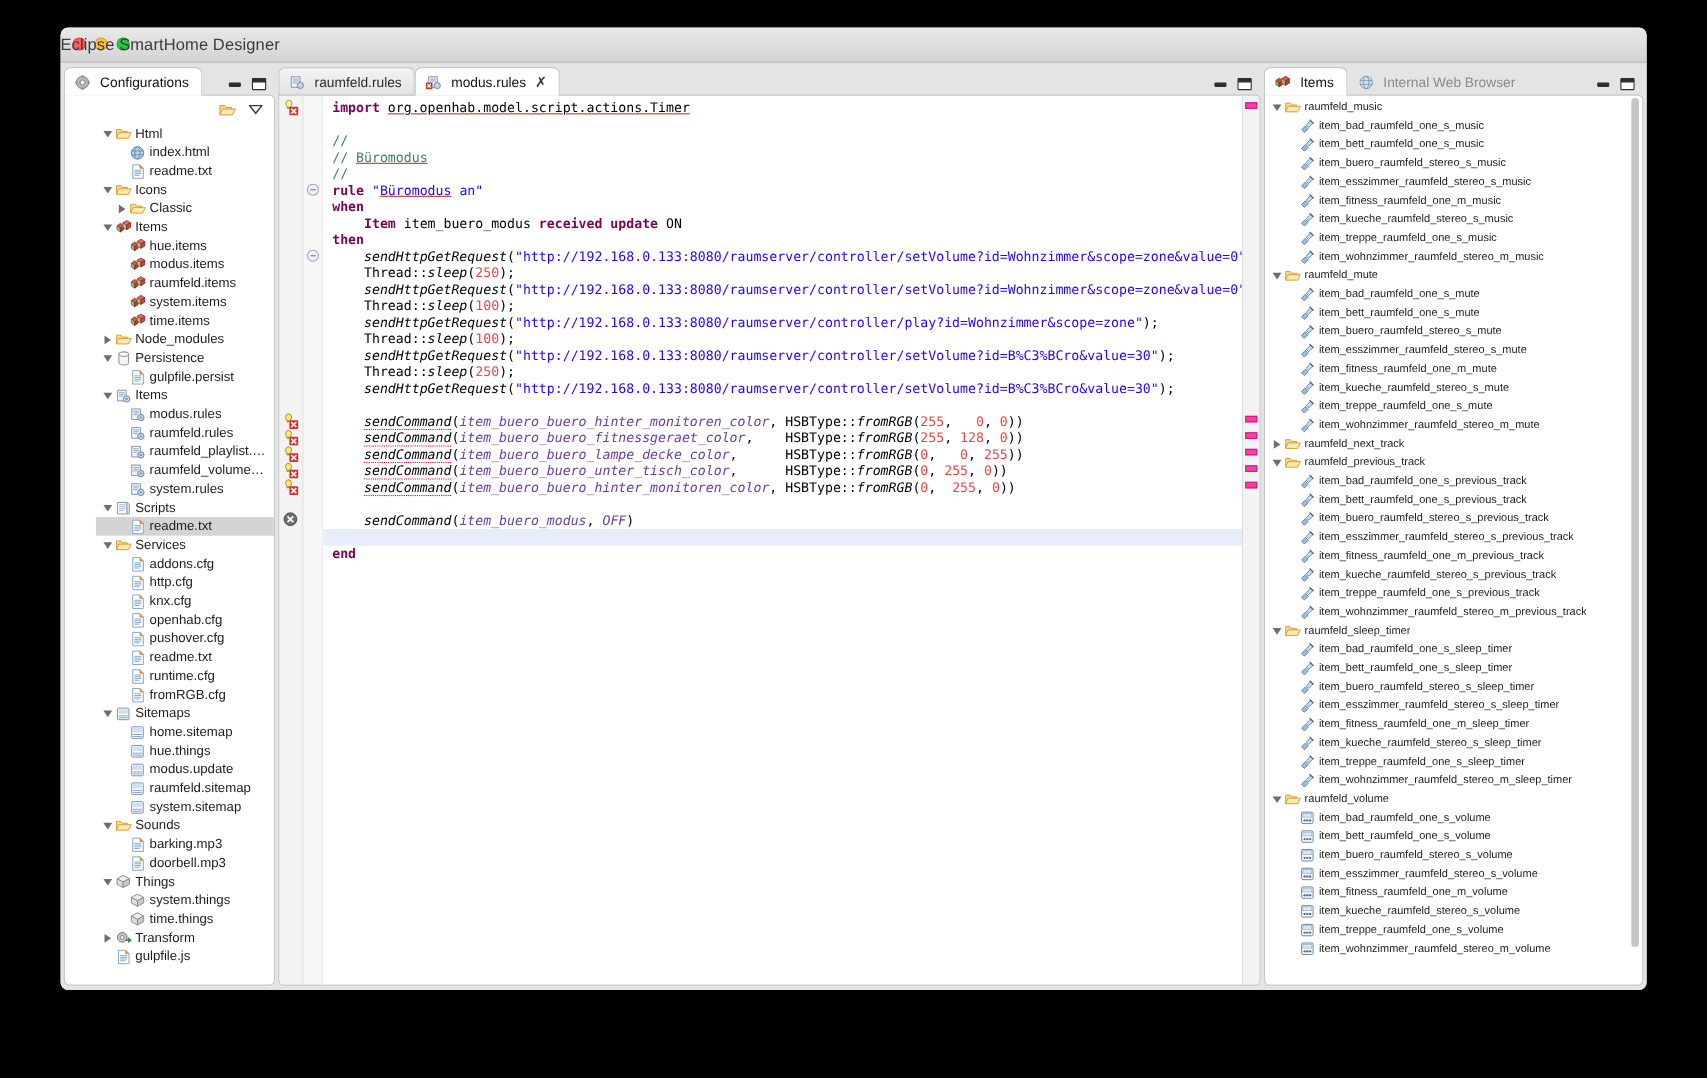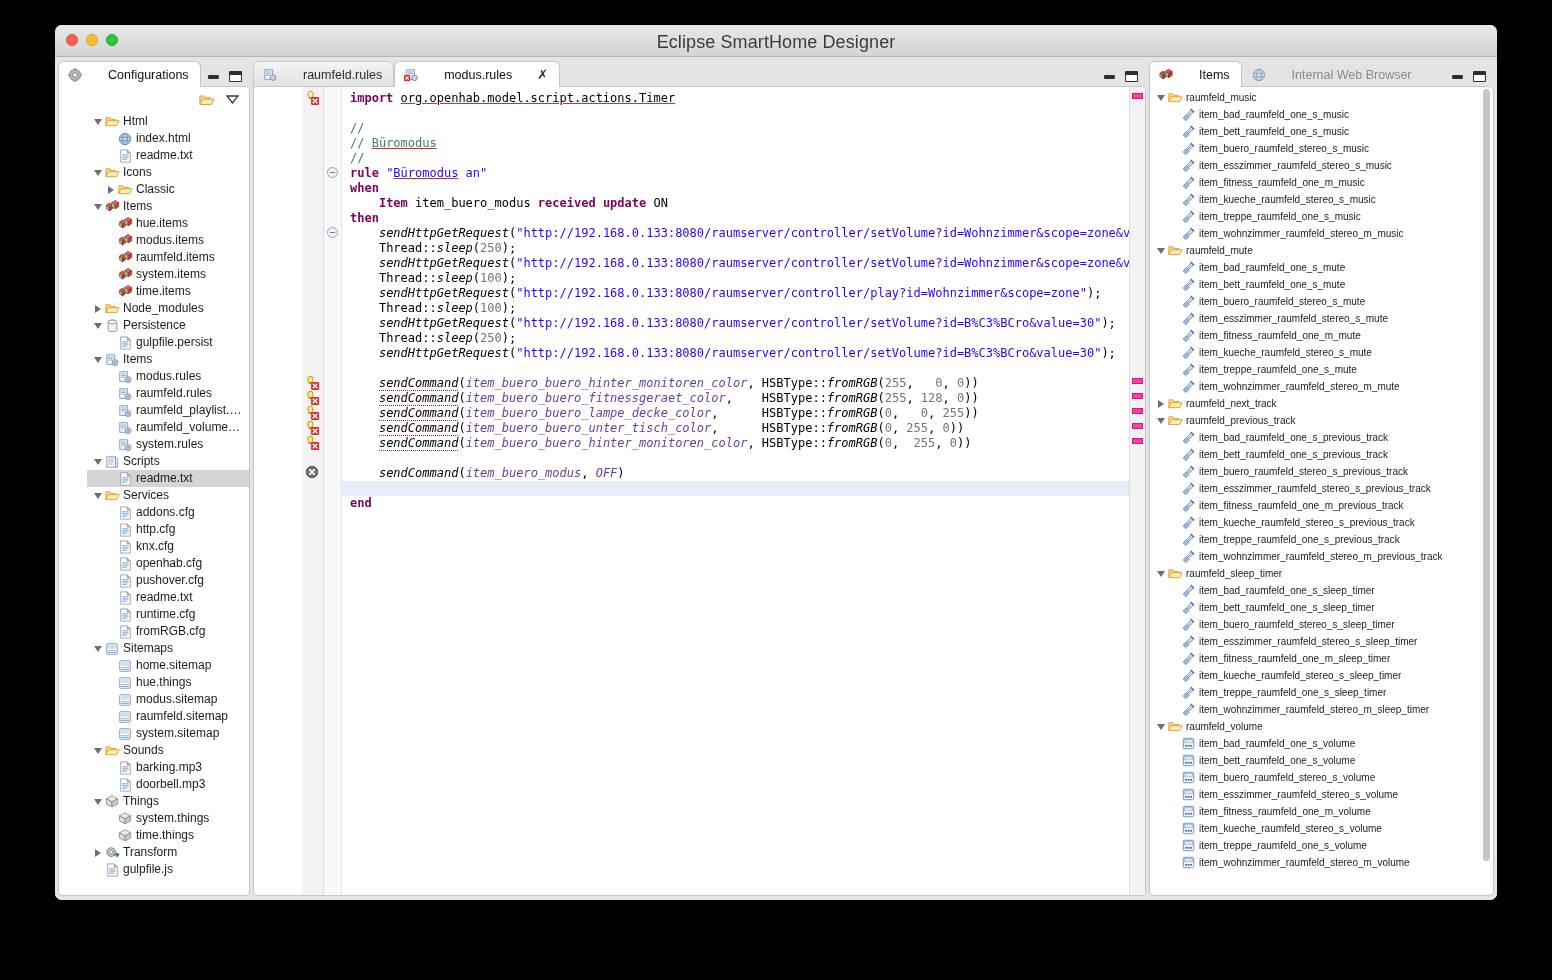--- a/index.html
+++ b/index.html
@@ -34,22 +34,21 @@
   }
   .traffic {
     position: absolute; top: 9px;
     width: 12px; height: 12px; border-radius: 50%;
   }
   .traffic.close { left: 11px; background: #ff5f57; border: 1px solid #e0443e; }
   .traffic.min   { left: 31px; background: #ffbd2e; border: 1px solid #dea123; }
   .traffic.max   { left: 51px; background: #28c940; border: 1px solid #1aab29; }
   #window-title {
     position: absolute; left: 0; right: 0; top: 7px;
-    text-align: center;
-    font-size: 18px; color: #3b3b3b;
+    font-size: 15px; color: #3b3b3b;
     letter-spacing: 0.1px;
   }
 
   
   #workbench {
     flex: 1 1 auto;
     display: flex;
     background: #e4e4e4;
     padding: 2px 3px 4px 3px;
     gap: 3px;
@@ -64,21 +63,21 @@
     background: transparent;
   }
   .part-tabbar {
     height: 28px;
     display: flex;
     align-items: flex-end;
     position: relative;
     flex: 0 0 auto;
   }
   .ptab {
-    display: flex; align-items: center; gap: 22px;
+    display: flex; align-items: center; gap: 5px;
     height: 26px;
     padding: 0 11px 0 8px;
     font-size: 12.5px;
     color: #2b2b2b;
     border: 1px solid #c8c8c8;
     border-bottom: none;
     border-radius: 6px 6px 0 0;
     background: linear-gradient(to bottom,#f4f4f4,#e2e2e2);
     position: relative;
     white-space: nowrap;
@@ -178,21 +177,20 @@
 
   
   .ic { display:block; }
 
   
   #center-part { flex: 1 1 auto; min-width: 0; }
   #editor-body { display: flex; flex-direction: column; }
   #editor-area {
     flex: 1 1 auto; display: flex; min-height: 0;
     background: #ffffff;
-    margin-left: 48px;
   }
   #gutter-annot {
     width: 22px; flex: 0 0 22px;
     background: #f3f3f3;
     border-right: 1px solid #dcdcdc;
     position: relative;
   }
   #gutter-fold {
     width: 18px; flex: 0 0 18px;
     background: #f8f8f8;
@@ -220,21 +218,21 @@
     position: absolute; left: 2px;
     width: 11px; height: 6px;
     background: #ff3ea5;
     border: 1px solid #d11a7e;
   }
   .codeline { height: 15px; padding-left: 8px; }
   .codeline.cursorline { background: #e8edfb; }
   .kw    { color: #7f0055; font-weight: bold; }
   .str   { color: #2a00ff; }
   .cmt   { color: #3f7f5f; }
-  .num   { color: #737373; }
+  .num   { color: #ef4444; }
   .plain { color: #000000; }
   .method{ color: #000000; font-style: italic; }
   .var   { color: #6a3e9e; font-style: italic; }
   .usq   { text-decoration: underline; text-decoration-color: #c0392b;
            text-decoration-style: solid; }
   .usqw  { border-bottom: 1px dotted #d05; }
   .fold {
     position: absolute; left: 3px;
     width: 11px; height: 11px;
     border: 1px solid #9aa3bb; border-radius: 50%;
@@ -726,21 +724,21 @@
             </div>
             <div class="trow ind1">
               <span class="twist"></span>
               <span class="ticon">
                 <svg class="ic" width="14" height="14" viewBox="0 0 16 16">
              <rect x="2" y="2" width="12" height="12" rx="1" fill="#ffffff" stroke="#6f90b7" stroke-width="1"></rect>
              <rect x="3.2" y="3.2" width="9.6" height="4.6" fill="#cfe0f2"></rect>
              <path d="M3.2 10 H12.8 M3.2 12 H12.8" stroke="#7fa0c6" stroke-width="1"></path>
            </svg>
               </span>
-              <span class="tlabel">modus.sitemap</span>
+              <span class="tlabel">modus.update</span>
             </div>
             <div class="trow ind1">
               <span class="twist"></span>
               <span class="ticon">
                 <svg class="ic" width="14" height="14" viewBox="0 0 16 16">
              <rect x="2" y="2" width="12" height="12" rx="1" fill="#ffffff" stroke="#6f90b7" stroke-width="1"></rect>
              <rect x="3.2" y="3.2" width="9.6" height="4.6" fill="#cfe0f2"></rect>
              <path d="M3.2 10 H12.8 M3.2 12 H12.8" stroke="#7fa0c6" stroke-width="1"></path>
            </svg>
               </span>

